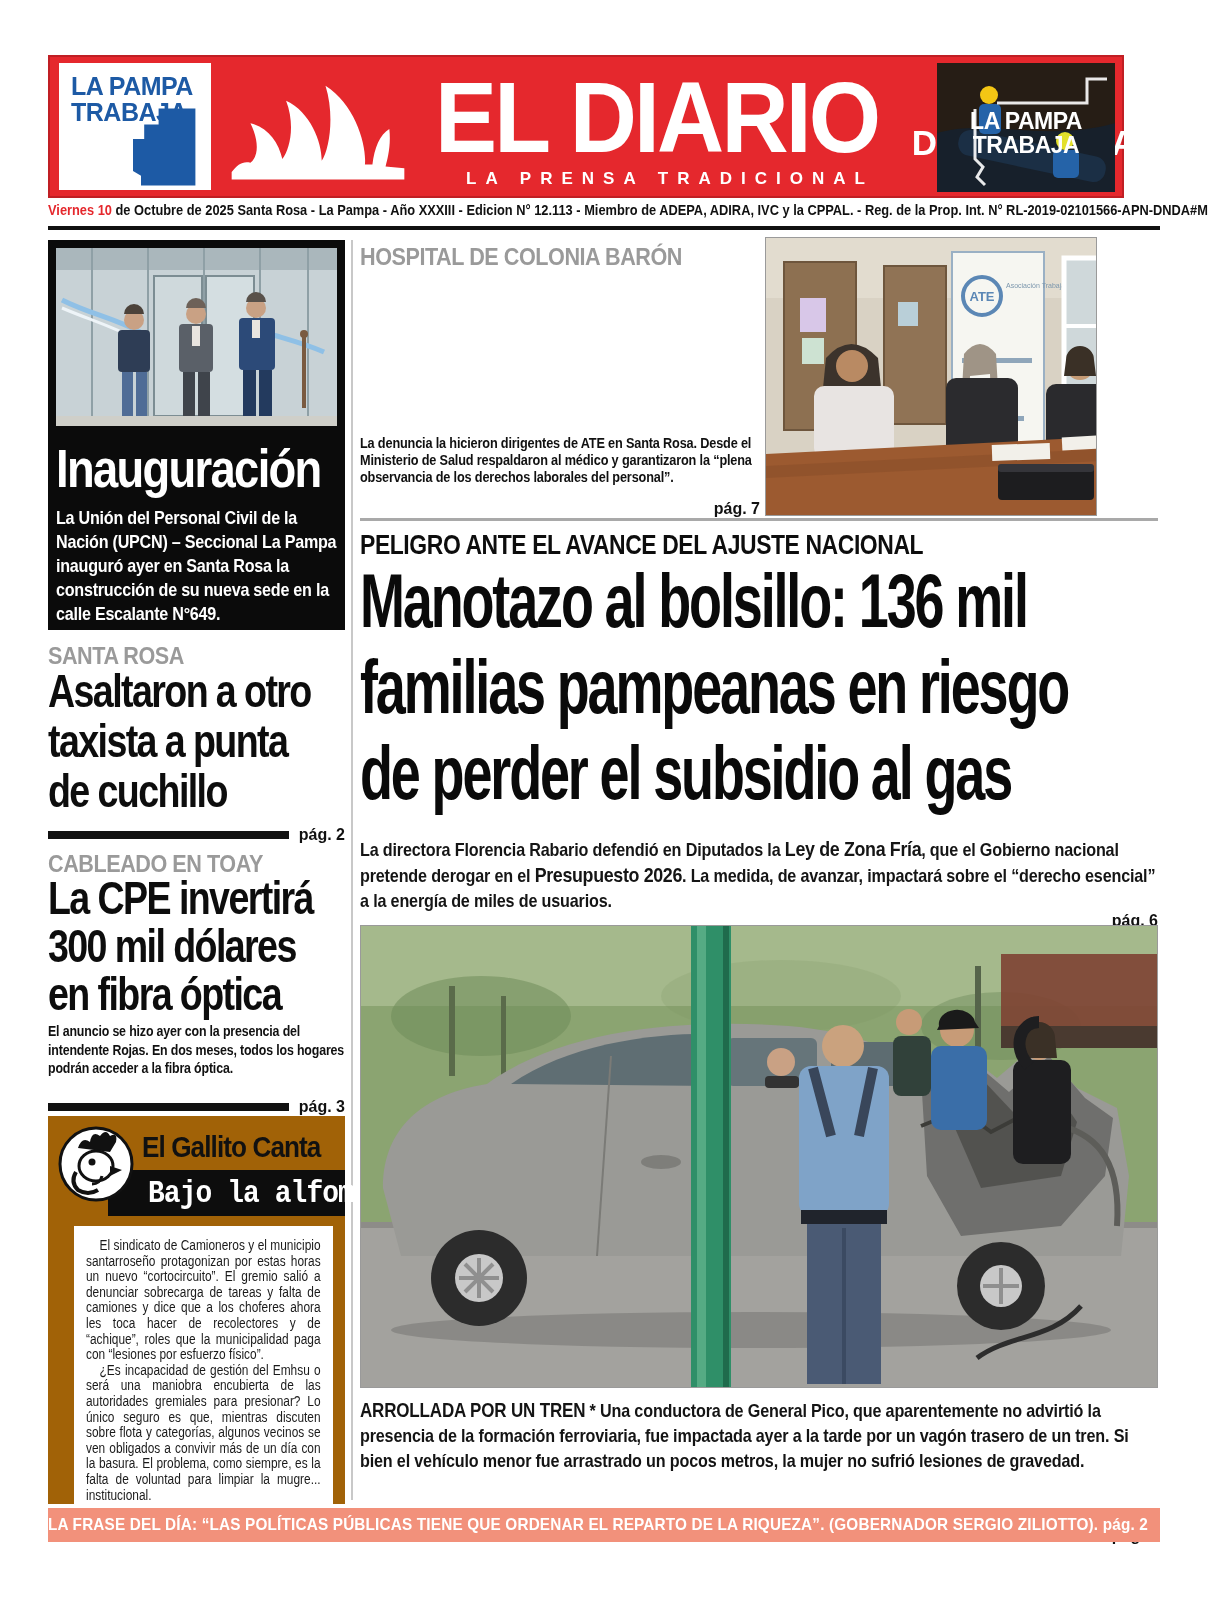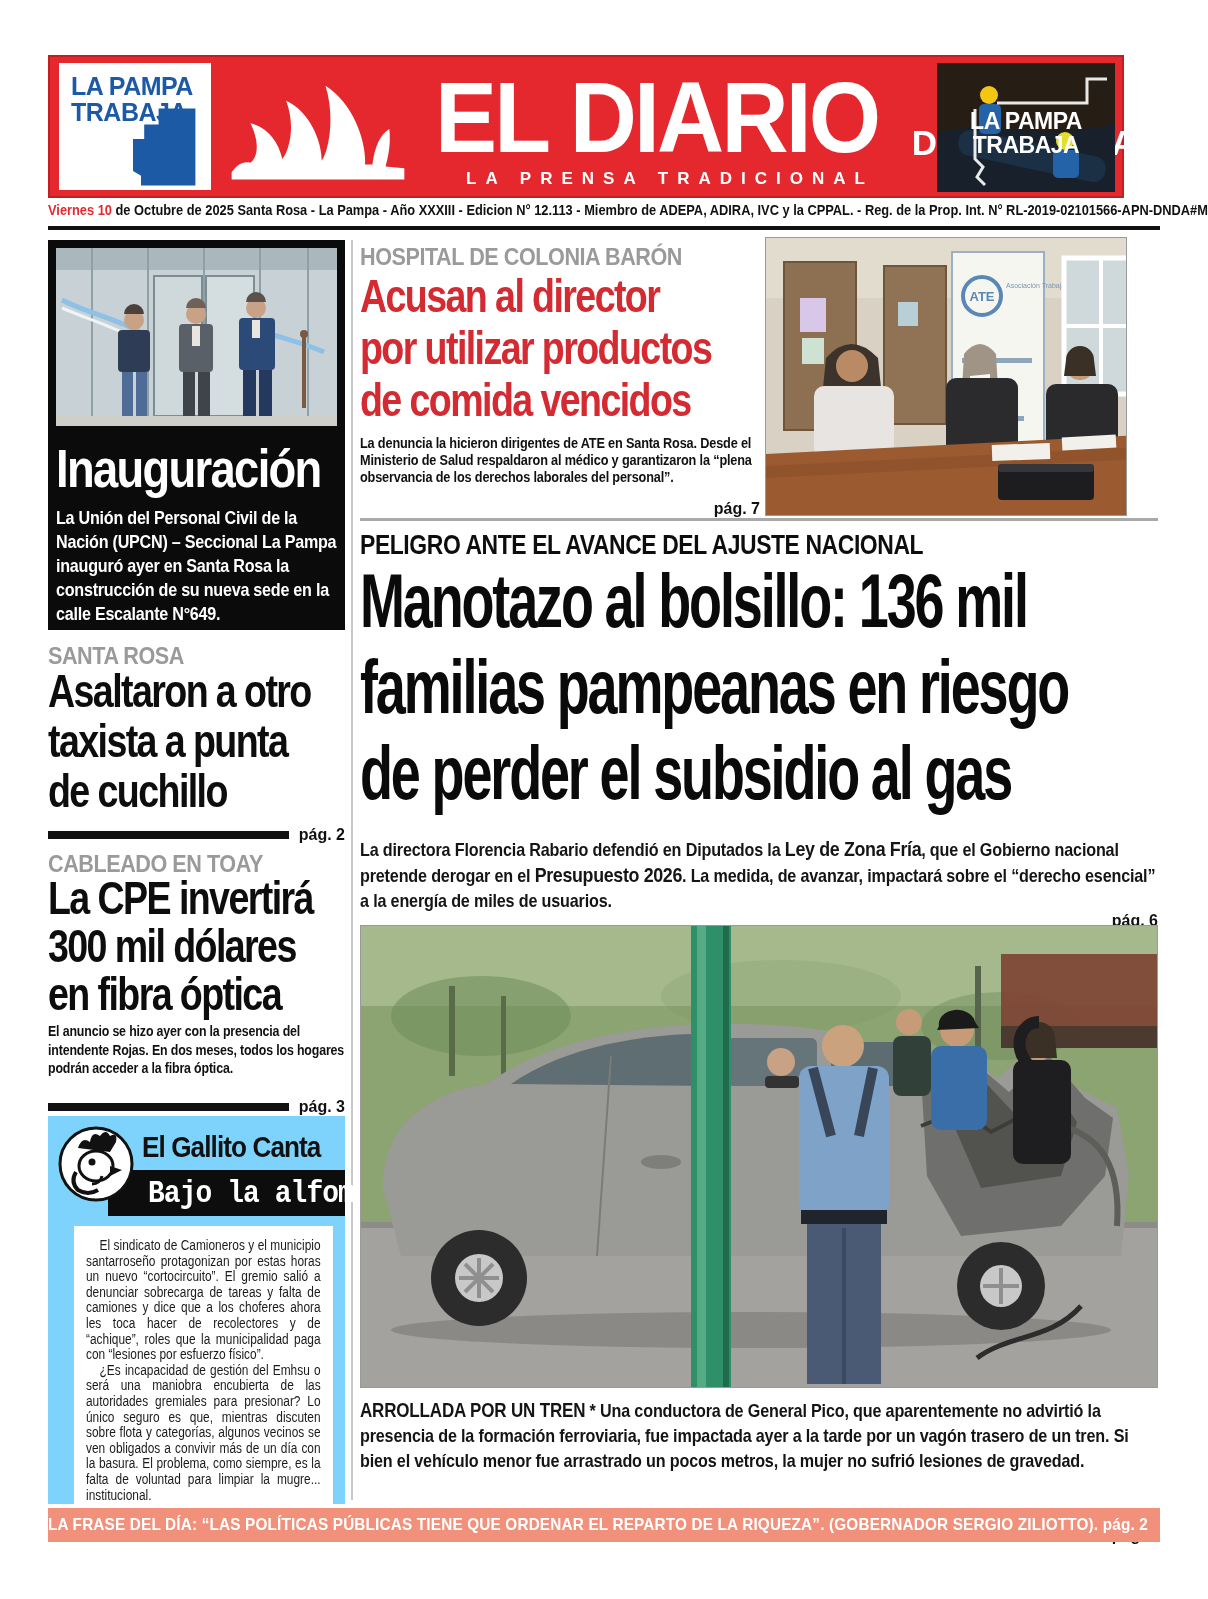--- a/index.html
+++ b/index.html
@@ -35,21 +35,21 @@
   .inaug-page{color:#fff;font-weight:bold;font-size:16px;text-align:right;margin-top:6px;}
   .kicker{color:#9a9a9a;font-weight:bold;font-size:24px;letter-spacing:-0.5px;transform:scaleX(0.9);transform-origin:0 0;white-space:nowrap;}
   .lc-head{font-weight:bold;font-size:47px;line-height:50px;letter-spacing:-2px;color:#0d0d0d;}
   .lc-head div{transform:scaleX(0.8);transform-origin:0 0;white-space:nowrap;}
   .lc-body{font-weight:bold;font-size:15.5px;line-height:18.5px;width:372px;transform:scaleX(0.8);transform-origin:0 0;letter-spacing:-0.2px;}
   .pag-row{display:flex;align-items:center;width:297px;}
   .pag-bar{flex:1;height:8px;background:#111;margin-right:10px;}
   .pag-num{font-weight:bold;font-size:16px;white-space:nowrap;}
 
   
-  .gallito{left:48px;top:1116px;width:297px;height:388px;background:#7dd3fc;box-sizing:border-box;}
+  .gallito{left:48px;top:1116px;width:297px;height:388px;background:#a16207;box-sizing:border-box;}
   .g-circle{position:absolute;left:10px;top:10px;width:76px;height:76px;z-index:2;}
   .g-row1{margin:10px 8px 0 94px;height:42px;display:flex;align-items:center;}
   .g-brand{font-weight:bold;font-size:29px;letter-spacing:-1px;color:#111;transform:scaleX(0.9);transform-origin:0 0;white-space:nowrap;}
   .g-row2{margin:2px 0 0 60px;height:46px;background:#0d0d0d;display:flex;align-items:center;padding-left:40px;font-family:Liberation Mono, monospace;}
   .g-title{font-weight:bold;font-size:31px;letter-spacing:-1px;color:#fff;transform:scaleX(0.9);transform-origin:0 0;white-space:nowrap;}
   .g-white{margin:10px 12px 0 26px;background:#fff;padding:12px 12px;box-sizing:border-box;}
   .g-text{width:276px;transform:scaleX(0.85);transform-origin:0 0;font-size:14px;line-height:15.6px;text-align:justify;color:#1a1a1a;}
   .g-text p{margin:0;text-indent:16px;}
 
   
@@ -222,29 +222,24 @@
     </div>
     <div class="g-white">
       <div class="g-text">
         <p>El sindicato de Camioneros y el municipio santarroseño protagonizan por estas horas un nuevo “cortocircuito”. El gremio salió a denunciar sobrecarga de tareas y falta de camiones y dice que a los choferes ahora les toca hacer de recolectores y de “achique”, roles que la municipalidad paga con “lesiones por esfuerzo físico”.</p>
         <p>¿Es incapacidad de gestión del Emhsu o será una maniobra encubierta de las autoridades gremiales para presionar? Lo único seguro es que, mientras discuten sobre flota y categorías, algunos vecinos se ven obligados a convivir más de un día con la basura. El problema, como siempre, es la falta de voluntad para limpiar la mugre... institucional.</p>
       </div>
     </div>
   </div>
 
   <div class="abs kicker" style="left:360px;top:243px;">HOSPITAL DE COLONIA BARÓN</div>
-  <div class="abs red-head" style="left:360px;top:270px;">
-    <div>Acusan al director</div>
-    <div>por utilizar productos</div>
-    <div>de comida vencidos</div>
-  </div>
   <div class="abs hospital-body" style="left:360px;top:434px;">La denuncia la hicieron dirigentes de ATE en Santa Rosa. Desde el Ministerio de Salud respaldaron al médico y garantizaron la “plena observancia de los derechos laborales del personal”.</div>
   <div class="abs page-right" style="left:360px;top:500px;width:400px;">pág. 7</div>
 
-  <div class="abs photo-frame" style="left:765px;top:237px;width:362px;height:279px;">
+  <div class="abs photo-frame" style="left:765px;top:237px;width:332px;height:279px;">
     <svg width="394" height="279" viewBox="0 0 394 279" preserveAspectRatio="none">
       <rect width="394" height="279" fill="#d9d2c4"></rect>
       <rect width="394" height="60" fill="#e2dccf"></rect>
       <rect x="18" y="24" width="72" height="168" fill="#8d7051" stroke="#6e563d" stroke-width="2"></rect>
       <rect x="34" y="60" width="26" height="34" fill="#d8c7e8"></rect>
         <rect x="36" y="100" width="22" height="26" fill="#cde2d2"></rect>
       <rect x="118" y="28" width="62" height="158" fill="#907355" stroke="#6e563d" stroke-width="2"></rect>
       <rect x="132" y="64" width="20" height="24" fill="#b9cfd8"></rect>
       <rect x="186" y="14" width="92" height="196" fill="#f6f6f1" stroke="#9ab0c4" stroke-width="2"></rect>
       <circle cx="216" cy="58" r="19" fill="none" stroke="#5b87b5" stroke-width="4"></circle>

